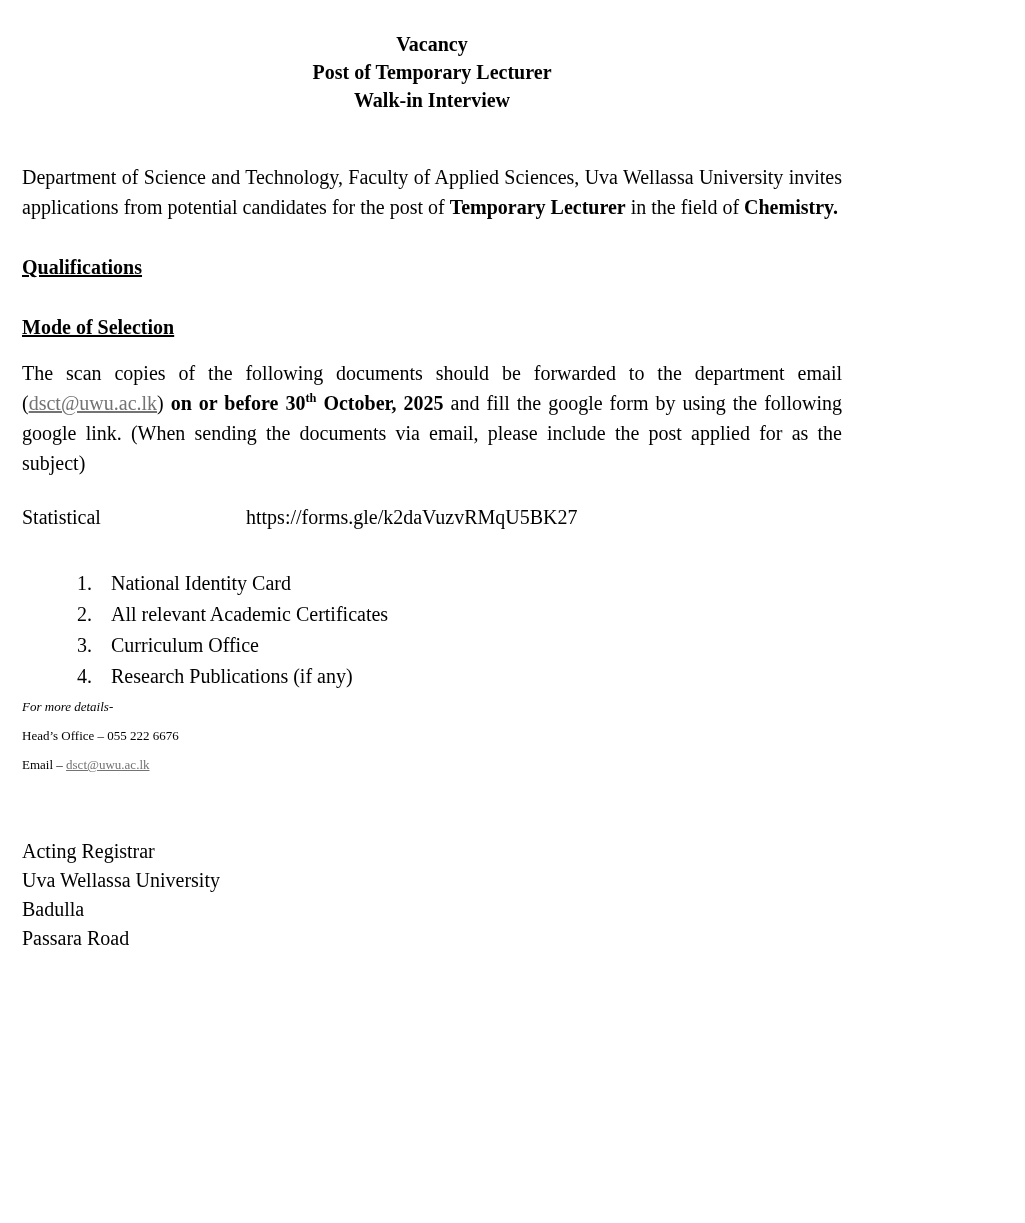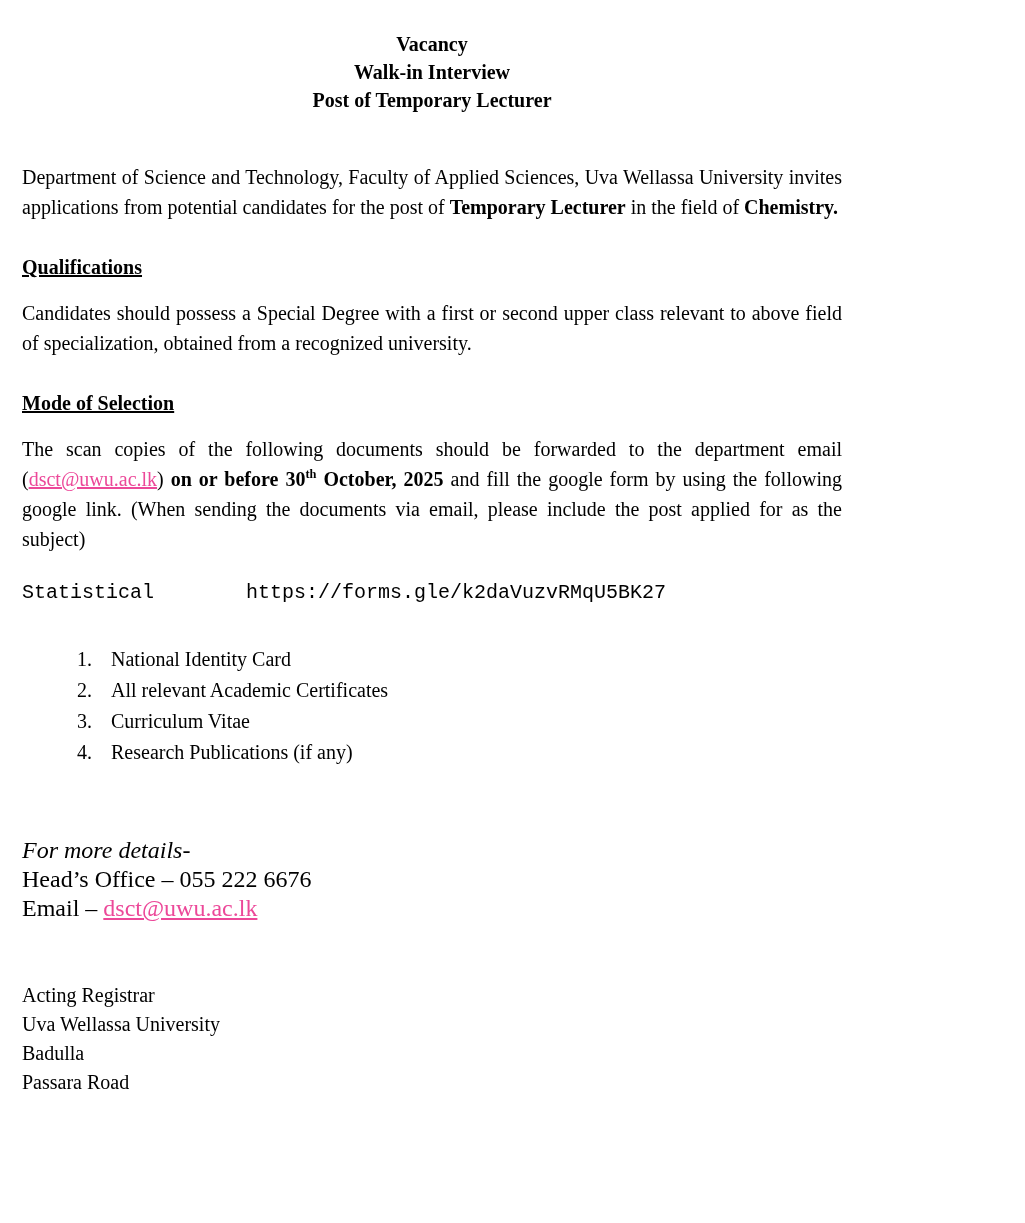--- a/index.html
+++ b/index.html
@@ -43,87 +43,84 @@
     text-decoration: underline;
     margin: 30px 0 16px 0;
   }
   .para b, .para .bold { font-weight: bold; }
   sup {
     font-size: 0.62em;
     vertical-align: super;
     line-height: 0;
   }
   a.link {
-    color: #ec4899;
+    color: #737373;
     text-decoration: underline;
     cursor: pointer;
   }
   .form-row {
     display: flex;
     font-size: 20px;
     line-height: 30px;
     margin: 24px 0 36px 0;
-    font-family: Liberation Mono, monospace;
   }
   .form-label {
     width: 224px;
     flex: 0 0 224px;
   }
   .doc-list {
     margin: 24px 0 0 0;
     padding-left: 75px;
     font-size: 20px;
     line-height: 31px;
   }
   .doc-list li {
     padding-left: 14px;
   }
   .contact {
-    margin-top: 68px;
-    font-size: 24px;
+    font-size: 13px;
     line-height: 29px;
   }
   .italic { font-style: italic; }
   .signature {
     margin-top: 58px;
     font-size: 20px;
     line-height: 29px;
   }
 </style>
 </head>
 <body>
 
 <div class="page">
 
   <div class="title">
     <div>Vacancy</div>
+    <div>Post of Temporary Lecturer</div>
     <div>Walk-in Interview</div>
-    <div>Post of Temporary Lecturer</div>
   </div>
 
   <p class="para justify"><span>Department of Science and Technology, Faculty of Applied Sciences, Uva Wellassa University invites applications from potential candidates for the post of </span><b>Temporary Lecturer</b><span> in the field of </span><b>Chemistry.</b></p>
 
   <h2 class="heading">Qualifications</h2>
 
-  <p class="para justify">Candidates should possess a Special Degree with a first or second upper class relevant to above field of specialization, obtained from a recognized university.</p>
 
   <h2 class="heading">Mode of Selection</h2>
 
   <p class="para justify"><span>The scan copies of the following documents should be forwarded to the department email (</span><a class="link">dsct@uwu.ac.lk</a><span>) </span><b><span>on or before 30</span><sup>th</sup><span> October, 2025</span></b><span> and fill the google form by using the following google link. (When sending the documents via email, please include the post applied for as the subject)</span></p>
 
   <div class="form-row">
     <span class="form-label">Statistical</span>
     <span class="form-url">https://forms.gle/k2daVuzvRMqU5BK27</span>
   </div>
 
 
   <ol class="doc-list">
     <li>National Identity Card</li>
     <li>All relevant Academic Certificates</li>
-    <li>Curriculum Vitae</li>
+    <li>Curriculum Office</li>
     <li>Research Publications (if any)</li>
   </ol>
 
   <div class="contact">
     <div class="italic">For more details-</div>
     <div>Head’s Office – 055 222 6676</div>
     <div><span>Email – </span><a class="link">dsct@uwu.ac.lk</a></div>
   </div>
 
   <div class="signature">

